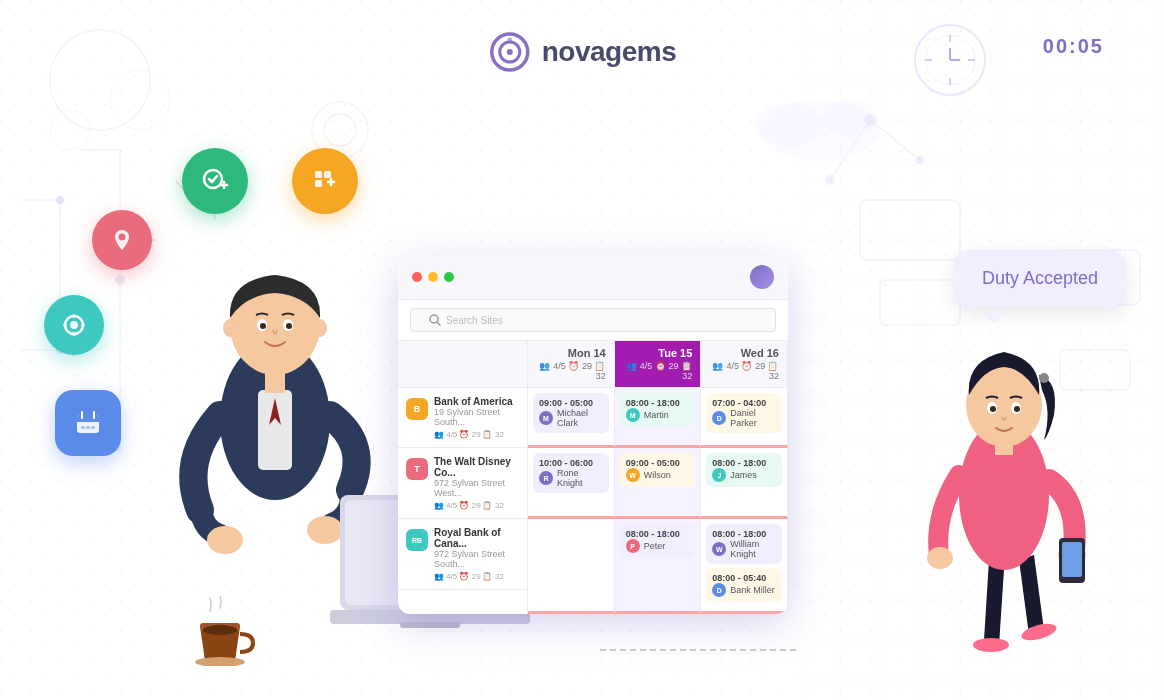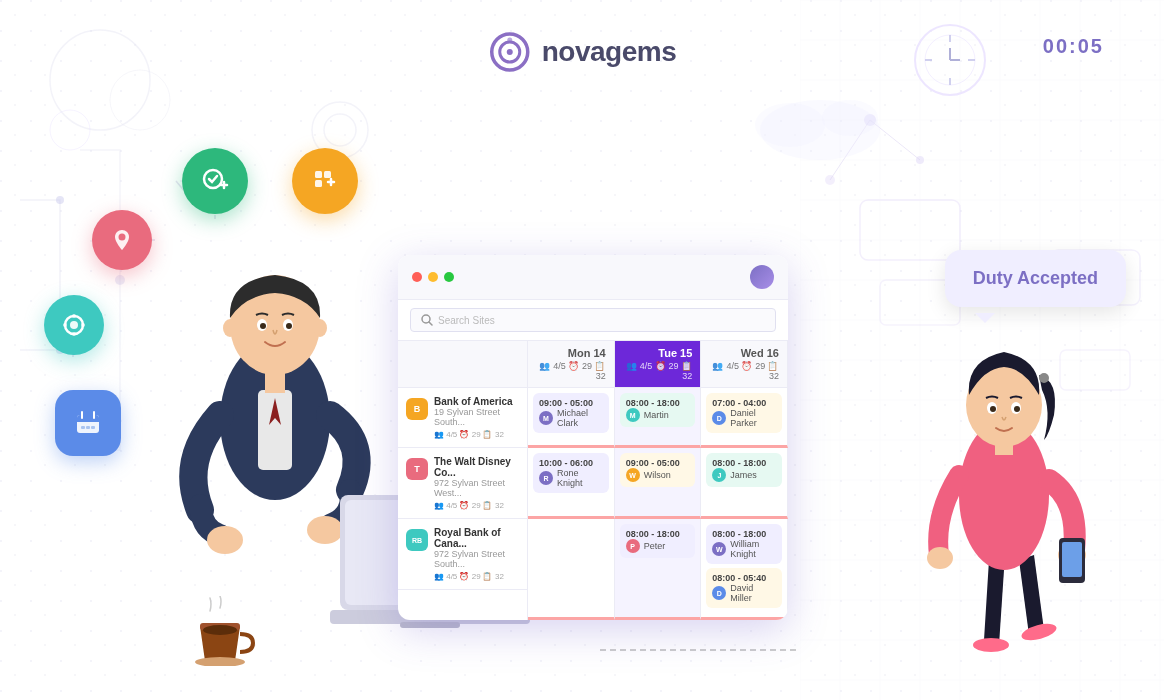--- a/index.html
+++ b/index.html
@@ -129,42 +129,42 @@
       padding: 8px 12px;
       border-bottom: 1px solid #ebebf5;
       display: flex;
       align-items: center;
       gap: 8px;
     }
     .search-box {
       flex: 1;
       border: 1px solid #e0e0f0;
       border-radius: 4px;
-      padding: 5px 10px;
+      padding: 5px 18px;
       font-size: 11px;
       color: #999;
       background: #fafafd;
       display: flex;
       align-items: center;
       gap: 5px;
     }
 
     .calendar-grid {
       display: grid;
       grid-template-columns: 130px 1fr 1fr 1fr;
       font-size: 10px;
     }
     .col-header {
       padding: 6px 8px;
       text-align: right;
       border-bottom: 1px solid #ebebf5;
       border-right: 1px solid #ebebf5;
     }
     .col-header.active {
-      background: #6d28d9;
+      background: #a21caf;
       color: white;
     }
     .col-header.inactive {
       background: #f8f8fc;
       color: #555;
     }
     .col-header .day-name {
       font-weight: 700;
       font-size: 11px;
     }
@@ -240,21 +240,21 @@
       content: '';
       position: absolute;
       bottom: -16px;
       left: 30px;
       border: 10px solid transparent;
       border-top-color: #f0eeff;
       border-bottom: none;
     }
     .speech-bubble-text {
       font-size: 18px;
-      font-weight: 700;
+      font-weight: 400;
       color: #7c6fc4;
       white-space: nowrap;
     }
 
     
     .person-right {
       position: absolute;
       right: 60px;
       bottom: 20px;
       width: 200px;
@@ -648,21 +648,21 @@
         <div class="shift-time">08:00 - 18:00</div>
         <div class="shift-person">
           <div class="person-dot" style="background:#7c6fc4">W</div>
           <span class="person-name">William Knight</span>
         </div>
       </div>
       <div class="shift-card yellow">
         <div class="shift-time">08:00 - 05:40</div>
         <div class="shift-person">
           <div class="person-dot" style="background:#5b8be8">D</div>
-          <span class="person-name">David Miller</span>
+          <span class="person-name">Bank Miller</span>
         </div>
       </div>
     </div>
   </div>
 </div>
 
 <div class="speech-bubble">
   <span class="speech-bubble-text">Duty Accepted</span>
 </div>
 

